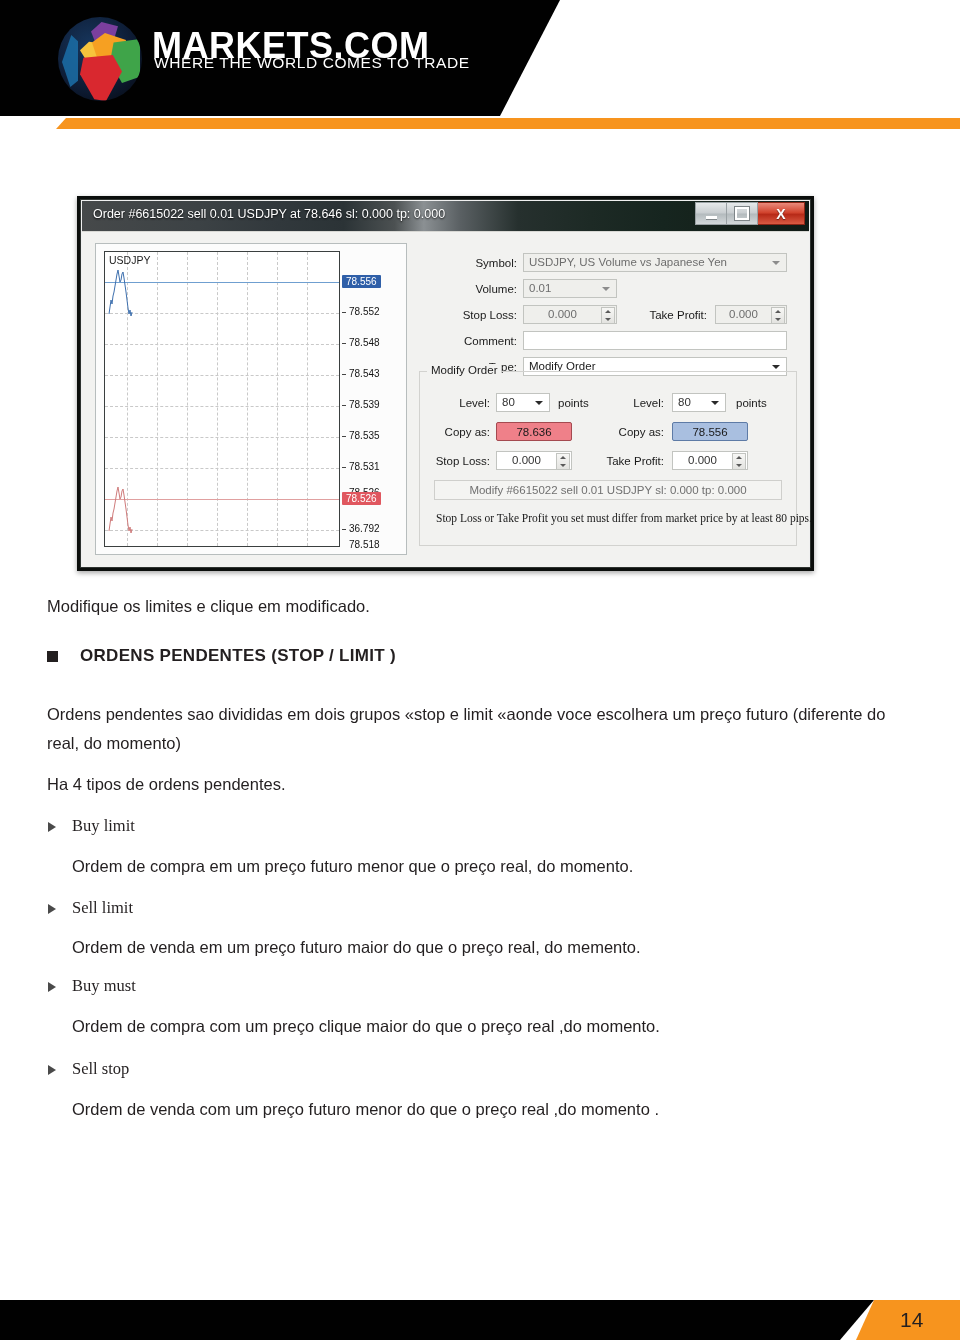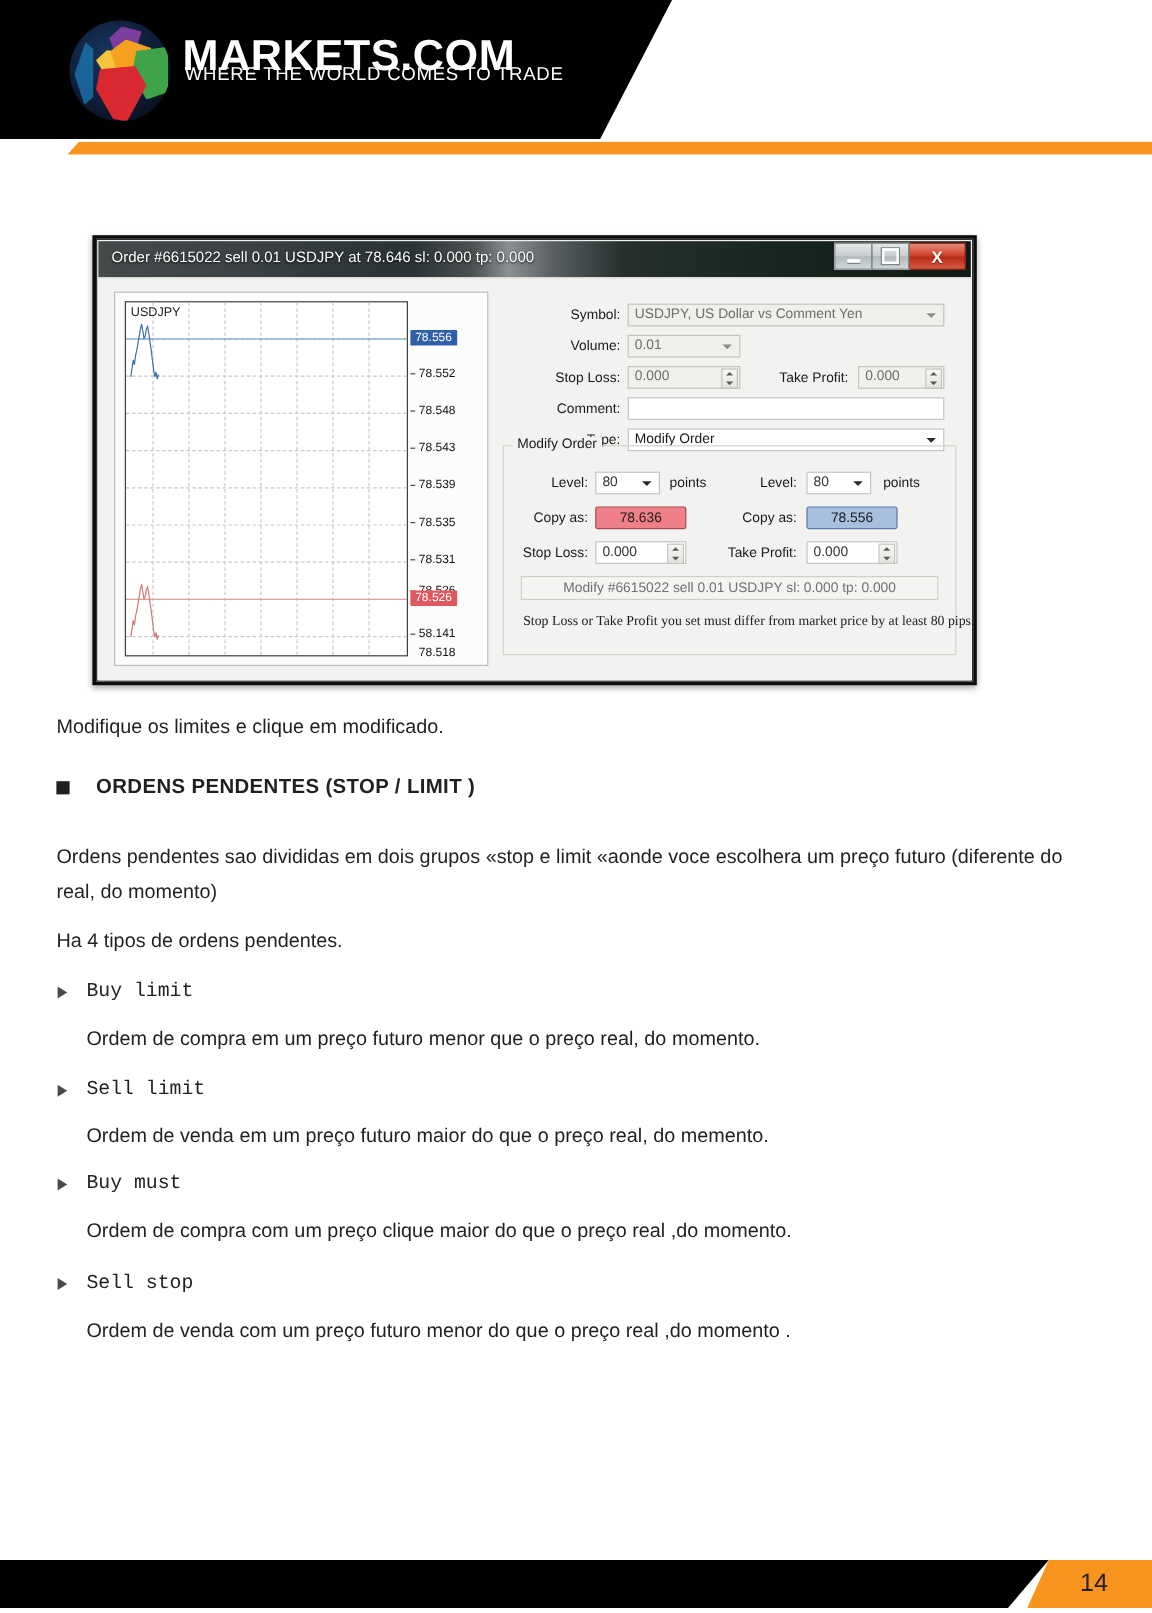--- a/index.html
+++ b/index.html
@@ -278,21 +278,21 @@
     font-size: 11.5px;
     color: #6d6d6d;
     padding: 2px 5px;
     height: 19px;
     line-height: 15px;
     display: flex;
     align-items: center;
     font-family: "Liberation Sans", sans-serif;
   }
   .finput.white { background: #ffffff; color: #333; }
-  .finput.right { justify-content: flex-start; }
+  .finput.right { justify-content: center; }
   .combo-arrow {
     position: absolute;
     right: 6px; top: 50%;
     margin-top: -2px;
     width: 0; height: 0;
     border-left: 4px solid transparent;
     border-right: 4px solid transparent;
     border-top: 4px solid #8c8c8c;
   }
   .combo-arrow.dark { border-top-color: #2a2a2a; }
@@ -410,21 +410,21 @@
     width: 0; height: 0;
     border-top: 5.5px solid transparent;
     border-bottom: 5.5px solid transparent;
     border-left: 8px solid #4a4a4a;
   }
   .item-title {
     position: absolute;
     left: 72px;
     font-size: 16.5px;
     color: #231f20;
-    font-family: Liberation Mono, monospace;
+    font-family: Liberation Serif, serif;
   }
   .item-desc {
     position: absolute;
     left: 72px;
     font-size: 16.5px;
     color: #231f20;
     font-family: "Liberation Sans", sans-serif;
   }
 
   
@@ -530,30 +530,30 @@
         <div class="price-axis">
           <div class="price-badge ask" style="top:24px">78.556</div>
           <div class="price-tick" style="top:55px"><span class="dash"></span><span>78.552</span></div>
           <div class="price-tick" style="top:86px"><span class="dash"></span><span>78.548</span></div>
           <div class="price-tick" style="top:117px"><span class="dash"></span><span>78.543</span></div>
           <div class="price-tick" style="top:148px"><span class="dash"></span><span>78.539</span></div>
           <div class="price-tick" style="top:179px"><span class="dash"></span><span>78.535</span></div>
           <div class="price-tick" style="top:210px"><span class="dash"></span><span>78.531</span></div>
           <div class="price-tick" style="top:236px"><span class="dash"></span><span>78.526</span></div>
           <div class="price-badge bid" style="top:241px">78.526</div>
-          <div class="price-tick" style="top:272px"><span class="dash"></span><span>58.141</span></div>
+          <div class="price-tick" style="top:272px"><span class="dash"></span><span>36.792</span></div>
           <div class="price-tick" style="top:288px"><span class="dash" style="opacity:0"></span><span>78.518</span></div>
         </div>
       </div>
 
       <div class="form-panel">
 
         <div class="flabel" style="position:absolute;left:36px;top:14px;width:62px">Symbol:</div>
         <div class="finput" style="position:absolute;left:104px;top:10px;width:264px">
-          <span>USDJPY, US Dollar vs Comment Yen</span>
+          <span>USDJPY, US Volume vs Japanese Yen</span>
           <span class="combo-arrow"></span>
         </div>
 
         <div class="flabel" style="position:absolute;left:36px;top:40px;width:62px">Volume:</div>
         <div class="finput" style="position:absolute;left:104px;top:36px;width:94px">
           <span>0.01</span>
           <span class="combo-arrow"></span>
         </div>
 
         <div class="flabel" style="position:absolute;left:22px;top:66px;width:76px">Stop Loss:</div>

